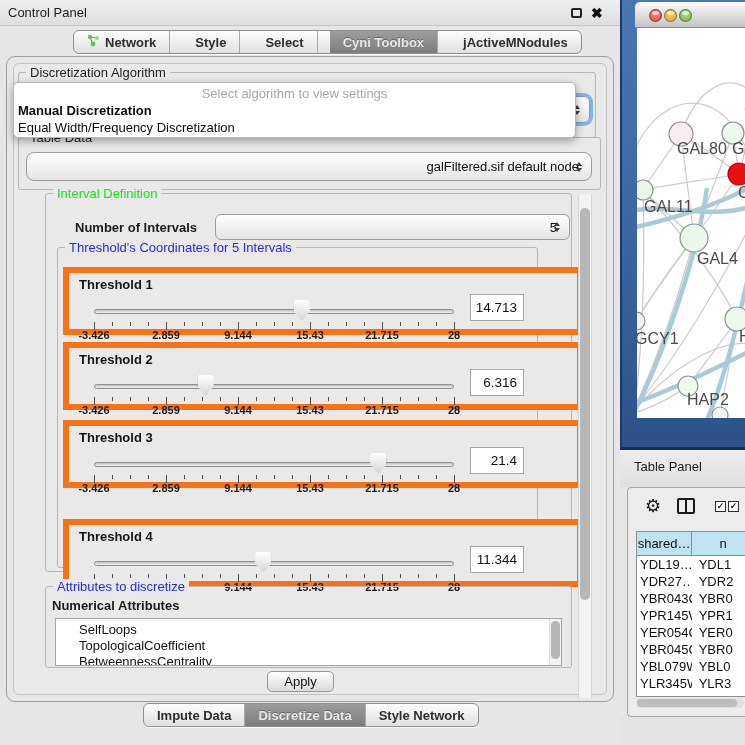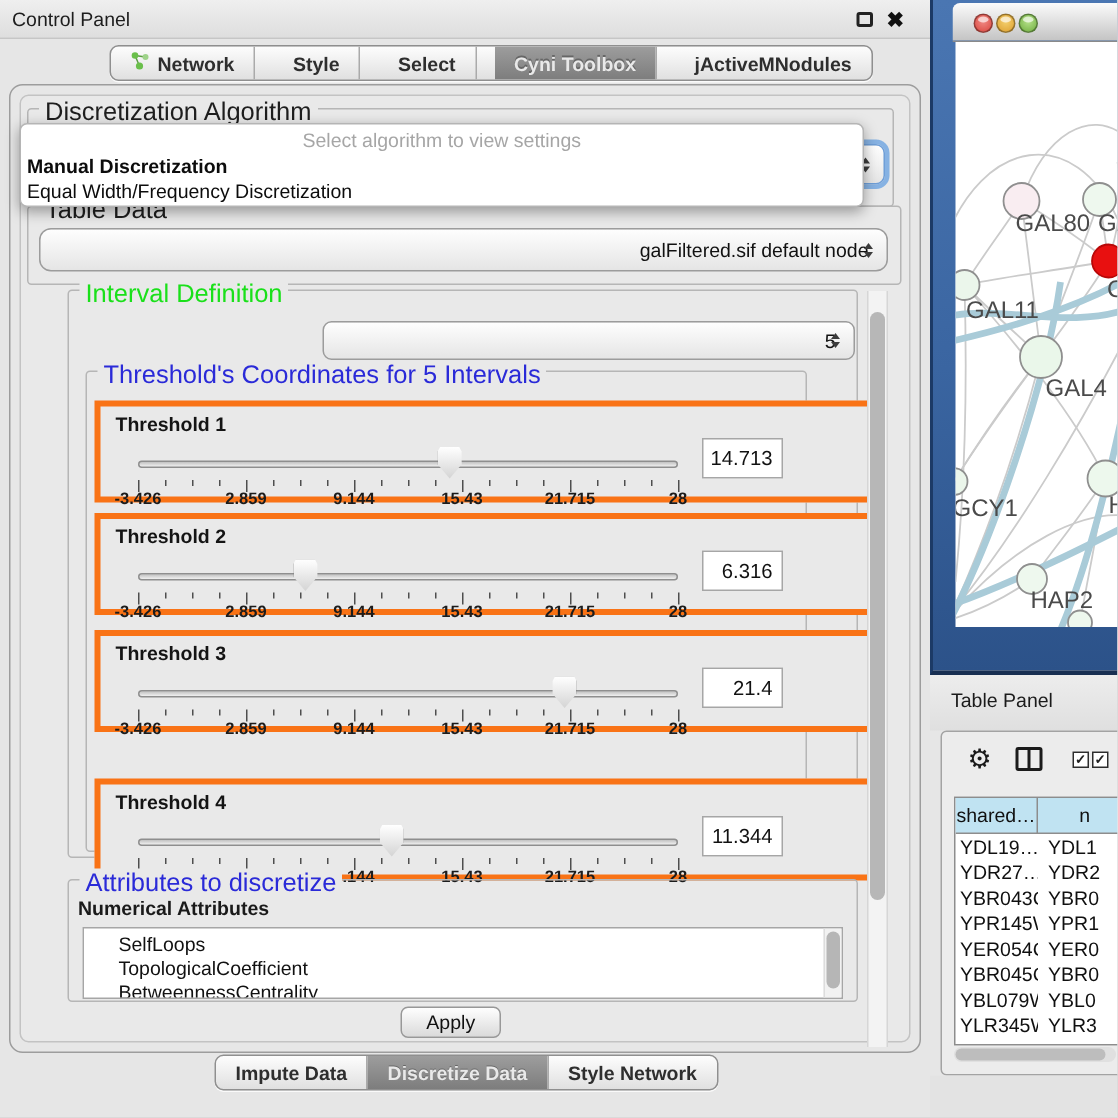--- a/index.html
+++ b/index.html
@@ -24,40 +24,40 @@
   #top-tabs{left:73px;top:30px;gap:12px;}
   #bottom-tabs{left:143px;top:703px;}
 
   
   .main-outer{position:absolute;left:6px;top:56px;width:608px;height:646px;border:1px solid #9d9d9d;
     border-radius:9px;background:#e7e7e7;}
   .main-inner{position:absolute;left:13px;top:63px;width:594px;height:632px;border:1px solid #c3c3c3;
     border-radius:6px;background:#e9e9e9;}
 
   .group{position:absolute;border:1px solid #b6b6b6;border-radius:3px;}
-  .group-title{position:absolute;top:-8px;left:7px;background:#e9e9e9;padding:0 4px;font-size:17px;white-space:nowrap;}
+  .group-title{position:absolute;top:-8px;left:7px;background:#e9e9e9;padding:0 4px;font-size:13px;white-space:nowrap;}
   .gt-black{color:#1e1e1e;}
   .gt-green{color:#1ae01a;}
   .gt-blue{color:#2a2ad8;}
 
   .combo{position:absolute;background:linear-gradient(#fefefe,#e5e5e5);border:1px solid #9c9c9c;
     border-radius:6px;font-size:13px;color:#111;display:flex;align-items:center;padding:0 12px;justify-content:flex-end;}
   .combo .arrows{position:absolute;right:9px;top:50%;transform:translateY(-50%);display:flex;flex-direction:column;gap:2px;}
   .arr-up{width:0;height:0;border-left:3.5px solid transparent;border-right:3.5px solid transparent;border-bottom:4.5px solid #3c3c3c;}
   .arr-dn{width:0;height:0;border-left:3.5px solid transparent;border-right:3.5px solid transparent;border-top:4.5px solid #3c3c3c;}
   .focus-ring{box-shadow:0 0 0 3px rgba(116,168,226,.85);border-color:#6f9fd8;}
 
   
   .popup{position:absolute;left:13px;top:82px;width:563px;height:56px;background:#fff;
     border:1px solid #b5b5b5;border-radius:5px;box-shadow:0 3px 9px rgba(0,0,0,.35);z-index:30;}
   .popup-hint{position:absolute;left:0;right:0;top:3px;text-align:center;font-size:13px;color:#a6a6a6;}
   .popup-item{position:absolute;left:4px;font-size:13px;color:#0c0c0c;white-space:nowrap;}
 
   
-  .tpanel{position:absolute;left:63px;width:520px;height:68px;border:4px solid #f97316;background:#e9e9e9;}
+  .tpanel{position:absolute;left:63px;width:520px;height:68px;border:6px solid #f97316;background:#e9e9e9;}
   .t-label{position:absolute;left:10px;top:4px;font-size:13px;font-weight:bold;color:#141414;}
   .track{position:absolute;left:25px;top:36px;width:360px;height:5px;border:1px solid #8e8e8e;border-radius:3px;
     background:linear-gradient(#c2c2c2,#f0f0f0);}
   .handle{position:absolute;top:27px;width:16px;height:21px;
     background:linear-gradient(180deg,#ffffff,#d4d4d4);
     clip-path:polygon(10% 0,90% 0,100% 14%,100% 55%,50% 100%,0 55%,0 14%);
     filter:drop-shadow(0 0 1px #787878);}
   .tick{position:absolute;width:1px;background:#4e4e4e;top:0;}
   .tick.minor{height:4px;}
   .tick.major{height:8px;}
@@ -180,20 +180,21 @@
     <span>galFiltered.sif default node</span>
     <div class="arrows">
         <div class="arr-up"></div>
         <div class="arr-dn"></div>
       </div>
   </div>
 
   <div class="group" style="left:45px;top:193px;width:527px;height:379px;">
     <div class="group-title gt-green">Interval Definition</div>
   </div>
+  <div style="position:absolute;left:75px;top:214px;height:26px;display:flex;align-items:center;font-size:13px;font-weight:bold;">Number of Intervals</div>
   <div class="combo" style="left:215px;top:214px;width:355px;height:26px;">
     <span>5</span>
     <div class="arrows">
         <div class="arr-up"></div>
         <div class="arr-dn"></div>
       </div>
   </div>
 
   <div class="group" style="left:57px;top:247px;width:481px;height:321px;">
     <div class="group-title gt-blue">Threshold's Coordinates for 5 Intervals</div>

